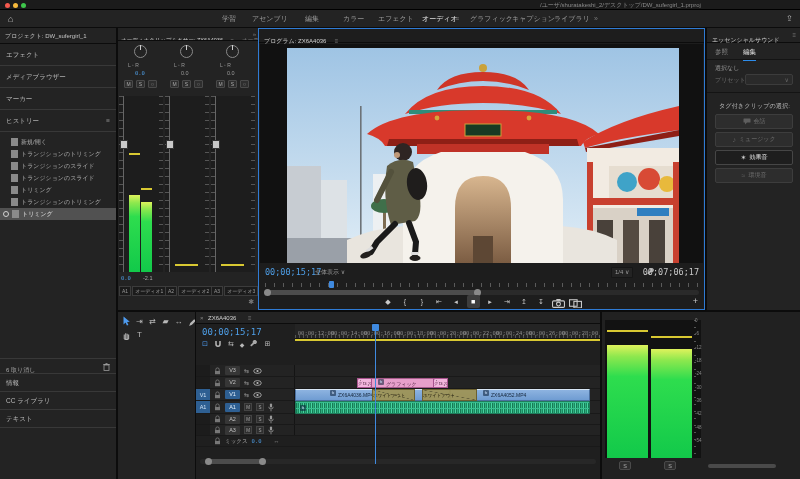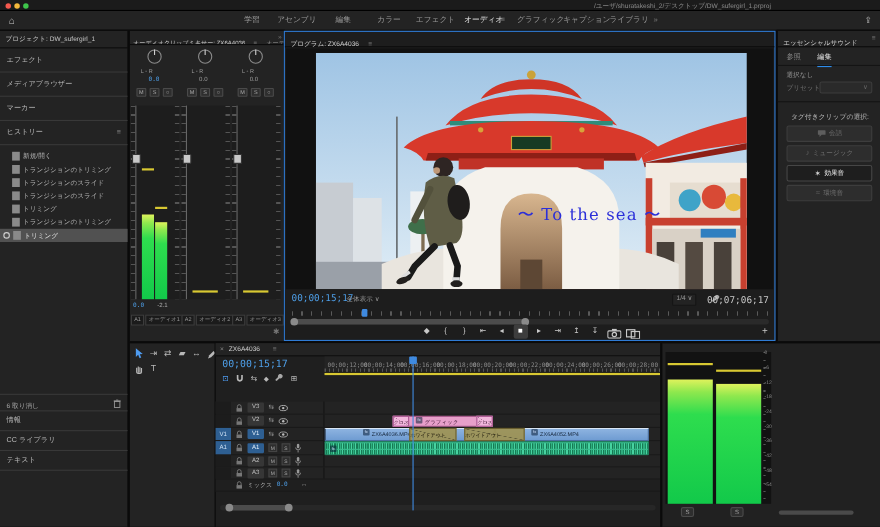--- a/index.html
+++ b/index.html
@@ -296,21 +296,20 @@
           <path d="M100,118 Q112,108 126,114 L133,150 Q135,168 128,173 L104,177 Q95,150 100,118 Z" fill="#5f5d46"></path>
           <ellipse cx="130" cy="136" rx="10" ry="16" fill="#1f1d1c" transform="rotate(-8 130 136)"></ellipse>
           <path d="M104,124 L90,152" stroke="#53513c" stroke-width="6" stroke-linecap="round"></path>
           <path d="M108,176 L90,194 L84,204" stroke="#1a1a1a" stroke-width="6" fill="none" stroke-linecap="round"></path>
           <path d="M122,175 L129,194 L128,206" stroke="#1a1a1a" stroke-width="6" fill="none" stroke-linecap="round"></path>
           <rect x="78" y="200" width="8" height="3" fill="#dddddd" transform="rotate(-35 82 201)"></rect>
           <rect x="124" y="204" width="7" height="3" fill="#dddddd"></rect>
           <ellipse cx="79" cy="207" rx="6" ry="3" fill="#23201e" transform="rotate(-20 79 207)"></ellipse>
           <ellipse cx="128" cy="210" rx="5.5" ry="3" fill="#23201e"></ellipse>
         </svg>
-        <div class="abs" style="left:27%;top:64%;width:73%;text-align:center;font-family:'DejaVu Serif',serif;font-size:15px;color:#2b2fd9;letter-spacing:1px;">〜 To the sea 〜</div>
       </div>
     </div>
 
     <div class="abs" style="left:0;top:236px;width:445px;height:16px;">
       <span class="abs tc" style="left:6px;top:2px;font-size:8.5px;">00;00;15;17</span>
       <span class="abs" style="left:56px;top:3px;font-size:6px;color:#9a9a9a;"><span>全体表示</span> <span>∨</span></span>
       <span class="abs ddown" style="left:352px;top:2px;"><span>1/4</span> <span>∨</span></span>
       <svg class="abs" style="left:388px;top:3px;" width="8" height="8" viewBox="0 0 8 8">
           <path d="M6.8,1.2 a2.1,2.1 0 0 1 -2.7,2.7 L2,6 a0.9,0.9 0 0 1 -1.3,-1.3 L2.8,2.8 a2.1,2.1 0 0 1 2.7,-2.7 z" fill="#a8a8a8"></path>
         </svg>

